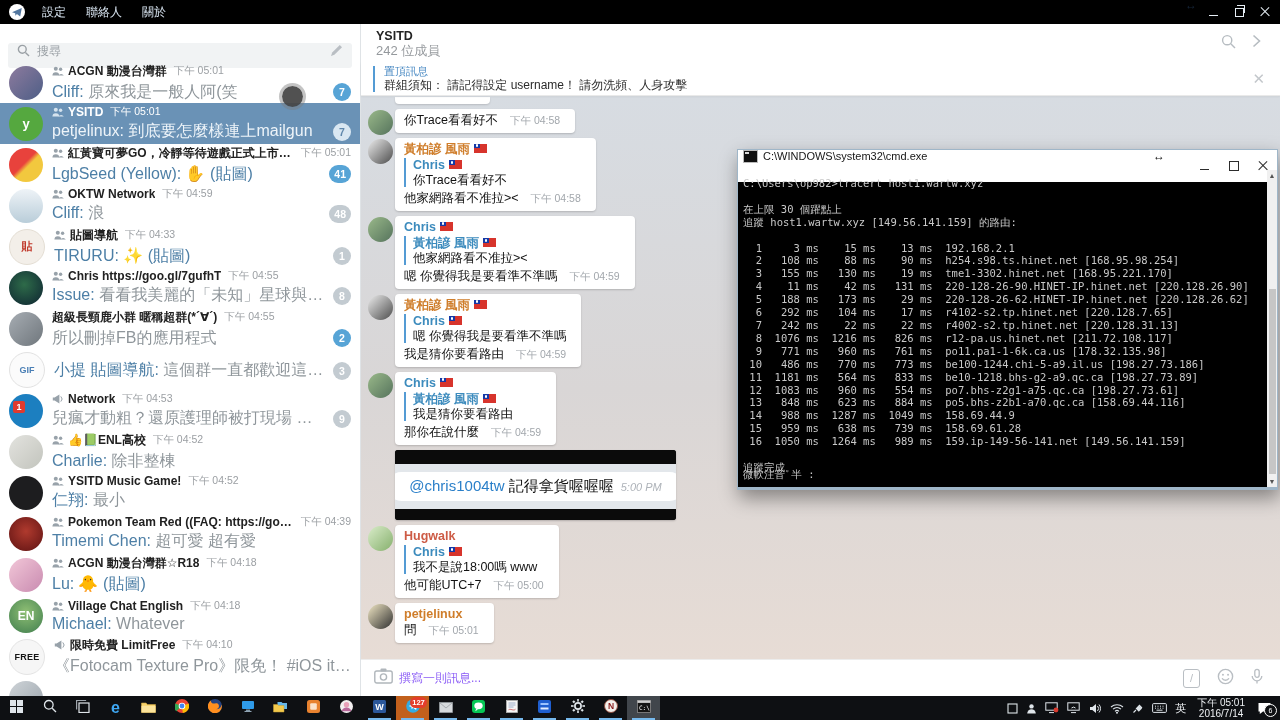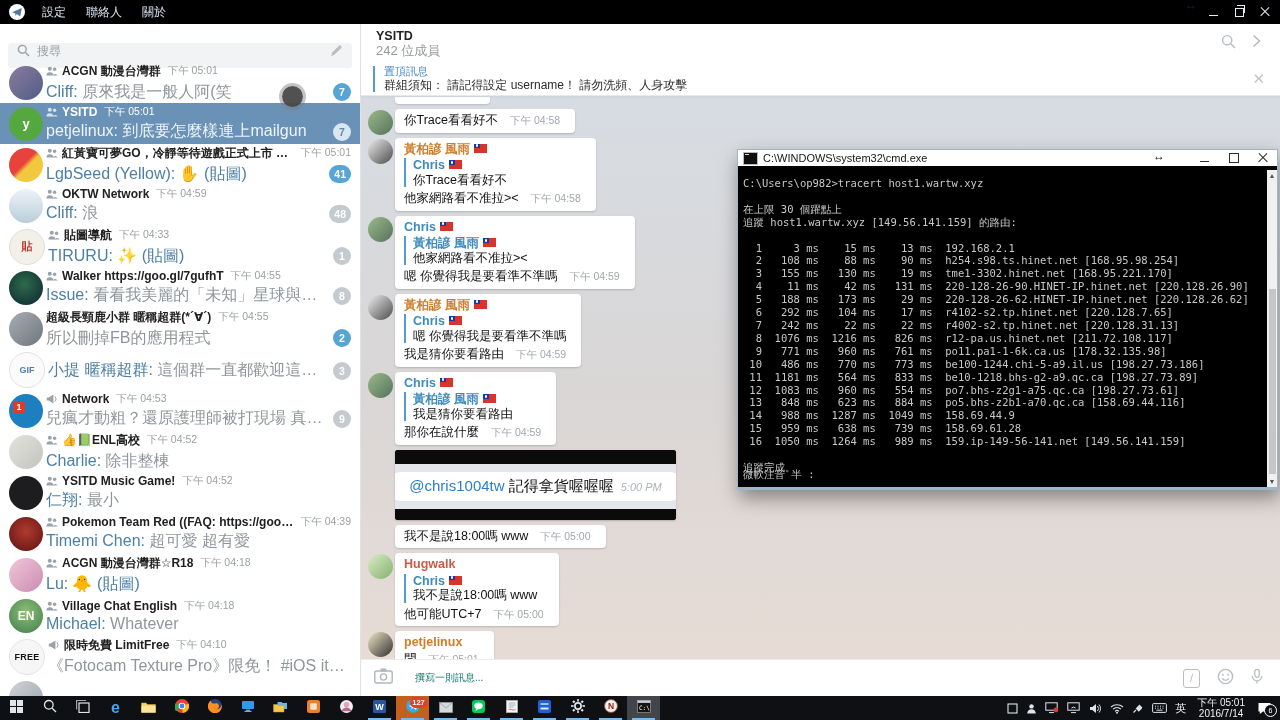--- a/index.html
+++ b/index.html
@@ -25,21 +25,21 @@
   
   .sidebar{position:absolute;left:0;top:24px;width:360px;bottom:0;background:#fff;border-right:1px solid #dfe3e6;}
   .search-row{height:38px;display:flex;align-items:center;padding:0 8px;}
   .search-field{flex:1;height:25px;background:#f1f3f4;border-radius:3px;display:flex;padding:0 9px;margin-top:24px;}
   .search-ph{color:#9aa0a5;font-size:12px;margin-left:7px;flex:1;}
   .dialogs{position:absolute;top:38px;left:0;right:0;bottom:0;overflow:hidden;}
   .dlg{height:41px;display:flex;align-items:center;padding:0 9px;}
   .dlg.selected{background:#6a92b6;}
   .dlg-av{width:34px;height:34px;border-radius:50%;flex:none;display:flex;align-items:center;justify-content:center;
     color:#fff;font-weight:bold;font-size:13px;overflow:hidden;}
-  .dlg-main{flex:1;min-width:0;margin-left:3px;}
+  .dlg-main{flex:1;min-width:0;margin-left:9px;}
   .dlg-top{display:flex;align-items:center;}
   .dlg-ticon{flex:none;margin-right:4px;display:flex;}
   .dlg-title{font-size:12px;font-weight:bold;color:#212121;white-space:nowrap;overflow:hidden;text-overflow:ellipsis;}
   .dlg-time{font-size:10.5px;color:#9b9fa3;margin-left:7px;flex:none;}
   .dlg-bottom{display:flex;align-items:center;margin-top:2px;}
   .dlg-preview{flex:1;font-size:16px;color:#8f969b;white-space:nowrap;overflow:hidden;text-overflow:ellipsis;}
   .dlg-sender,.dlg-media{color:#4d7fa6;}
   .dlg-badge{flex:none;min-width:8px;height:18px;border-radius:9px;background:#57a4d6;color:#fff;font-size:10.5px;
     display:flex;align-items:center;justify-content:center;padding:0 5px;margin-left:7px;font-weight:bold;}
   .dlg-badge.muted{background:#c3cbd1;}
@@ -107,29 +107,29 @@
   .photo{width:281px;background:#0b0b0b;border-radius:3px;overflow:hidden;box-shadow:0 1px 2px rgba(0,0,0,.2);}
   .photo-top{height:14px;background:#0b0b0b;}
   .photo-mid{height:45px;background:#e3e7eb;display:flex;align-items:center;justify-content:center;}
   .photo-bubble{background:#fff;border-radius:15px;padding:5px 22px;font-size:15px;color:#111;white-space:nowrap;}
   .photo-handle{color:#2a7fc9;}
   .photo-time{font-style:italic;color:#aeb3b9;font-size:11px;margin-left:7px;}
   .photo-bot{height:11px;background:#0b0b0b;}
 
   .composer{position:absolute;left:0;right:0;bottom:0;height:36px;background:#fff;display:flex;align-items:center;
     padding:0 13px;border-top:1px solid #ececec;}
-  .composer-ph{color:#0f766e;font-size:10px;margin-left:22px;flex:1;}
+  .composer-ph{color:#8b5cf6;font-size:12px;margin-left:6px;flex:1;}
   .cmp-right{display:flex;align-items:center;gap:17px;padding-right:4px;}
   .slash-box{width:15px;height:17px;border:1.3px solid #b9bec3;border-radius:3px;color:#b9bec3;font-size:11px;
     display:flex;align-items:center;justify-content:center;}
 
   
   .cmd{position:absolute;left:737px;top:149px;width:541px;height:341px;background:#000;
     border:1px solid #9fb6c8;border-bottom-width:3px;box-shadow:2px 8px 18px rgba(0,0,0,.4);box-sizing:border-box;}
-  .cmd-titlebar{height:16px;background:#fff;display:flex;align-items:center;position:relative;}
+  .cmd-titlebar{height:32px;background:#fff;display:flex;position:relative;}
   .cmd-appicon{width:13px;height:11px;background:#101010;border:1px solid #bbb;margin:0 5px 0 5px;position:relative;flex:none;}
   .cmd-appicon::before{content:"";position:absolute;left:1px;top:1px;width:4px;height:1.5px;background:#dadada;}
   .cmd-title{font-size:11px;color:#161616;white-space:nowrap;}
   .cmd-btns{margin-left:auto;display:flex;height:100%;}
   .cmd-btn{width:29px;display:flex;align-items:center;justify-content:center;color:#2c2c2c;}
   .cmd-body{position:absolute;left:0;top:20px;right:10px;bottom:0;overflow:hidden;}
   .cmd-pre{margin:0;padding:7px 0 0 5px;font-family:"DejaVu Sans Mono","Liberation Mono",monospace;
     font-size:10.5px;line-height:12.9px;color:#c8c8c8;white-space:pre;}
   .cmd-ime{position:absolute;left:5px;bottom:5px;font-family:"DejaVu Sans Mono","Liberation Mono",monospace;
     font-size:10.5px;color:#c8c8c8;}
@@ -320,21 +320,21 @@
             <div class="dlg-main">
               <div class="dlg-top">
                 <span class="dlg-ticon">
                   <svg width="12" height="10" viewBox="0 0 12 10">
                     <circle cx="3.8" cy="2.8" r="2" fill="#98a2aa"></circle>
                     <circle cx="8.6" cy="3.2" r="1.7" fill="#98a2aa"></circle>
                     <path d="M.4 9.6a3.4 3.4 0 0 1 6.8 0z" fill="#98a2aa"></path>
                     <path d="M6.4 9.6a3 3 0 0 1 5.4 0z" fill="#98a2aa"></path>
                   </svg>
                 </span>
-                <span class="dlg-title">Walker https://goo.gl/7gufhT</span>
+                <span class="dlg-title">Chris https://goo.gl/7gufhT</span>
                 <span class="dlg-time">下午 04:55</span>
               </div>
               <div class="dlg-bottom">
                 <span class="dlg-preview"><span class="dlg-sender">Issue: </span>看看我美麗的「未知」星球與廣大的銀河系！ http://galaxy.walkrga...</span>
                 <span class="dlg-badge muted">8</span>
               </div>
             </div>
           </div>
           <div class="dlg">
             <div class="dlg-av av-giraffe"></div>
@@ -346,21 +346,21 @@
               <div class="dlg-bottom">
                 <span class="dlg-preview">所以刪掉FB的應用程式</span>
                 <span class="dlg-badge">2</span>
               </div>
             </div>
           </div>
           <div class="dlg">
             <div class="dlg-av av-gifnav">GIF</div>
             <div class="dlg-main">
               <div class="dlg-bottom">
-                <span class="dlg-preview"><span class="dlg-sender">小提 暱稱超群: </span>這個群一直都歡迎這樣轟炸</span>
+                <span class="dlg-preview"><span class="dlg-sender">小提 貼圖導航: </span>這個群一直都歡迎這樣轟炸</span>
                 <span class="dlg-badge muted">3</span>
               </div>
             </div>
           </div>
           <div class="dlg">
             <div class="dlg-av av-newschan">
               <span class="inner-badge">1</span>
             </div>
             <div class="dlg-main">
               <div class="dlg-top">
@@ -554,21 +554,20 @@
               </div><span>那你在說什麼</span><span class="msg-time">下午 04:59</span></div></div>
           <div class="msg">
             <div class="photo">
               <div class="photo-top"></div>
               <div class="photo-mid">
                 <div class="photo-bubble"><span class="photo-handle">@chris1004tw</span> 記得拿貨喔喔喔<span class="photo-time">5:00 PM</span></div>
               </div>
               <div class="photo-bot"></div>
             </div>
           </div>
-          <div class="msg"><div class="bubble"><span>我不是說18:00嗎 www</span><span class="msg-time">下午 05:00</span></div></div>
           <div class="msg"><div class="av av-hugwalk"></div><div class="bubble"><div class="msg-name name-red">Hugwalk</div><div class="reply">
                 <div class="reply-name">Chris<span class="flag-tw"></span></div>
                 <div class="reply-text">我不是說18:00嗎 www</div>
               </div><span>他可能UTC+7</span><span class="msg-time">下午 05:00</span></div></div>
           <div class="msg"><div class="av av-petje"></div><div class="bubble"><div class="msg-name name-orange">petjelinux</div><span>問</span><span class="msg-time">下午 05:01</span></div></div>
         </div>
 
       <div class="composer">
         <span>
           <svg width="19" height="16" viewBox="0 0 19 16">

